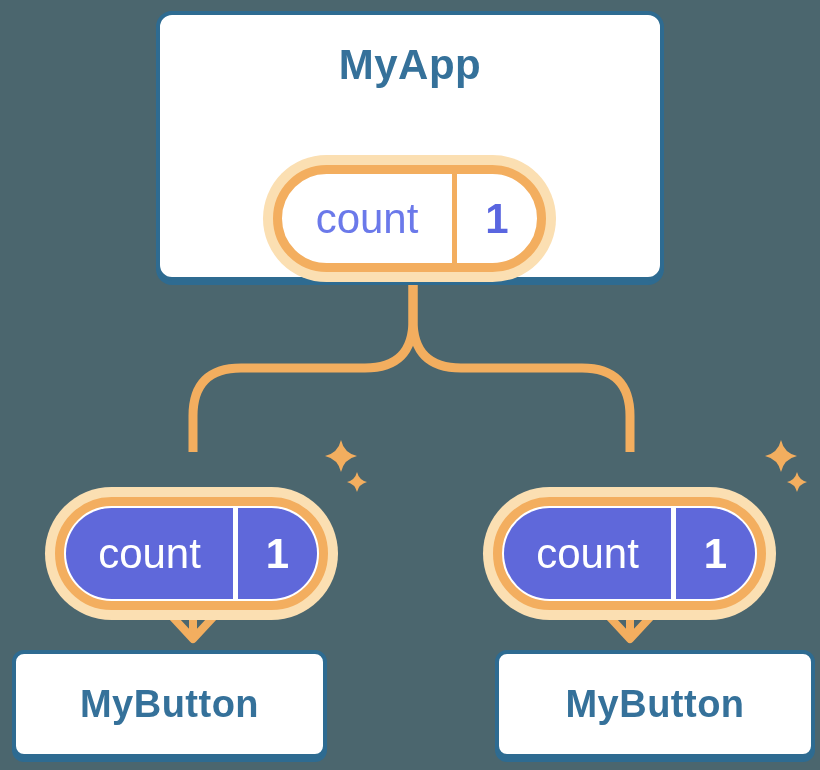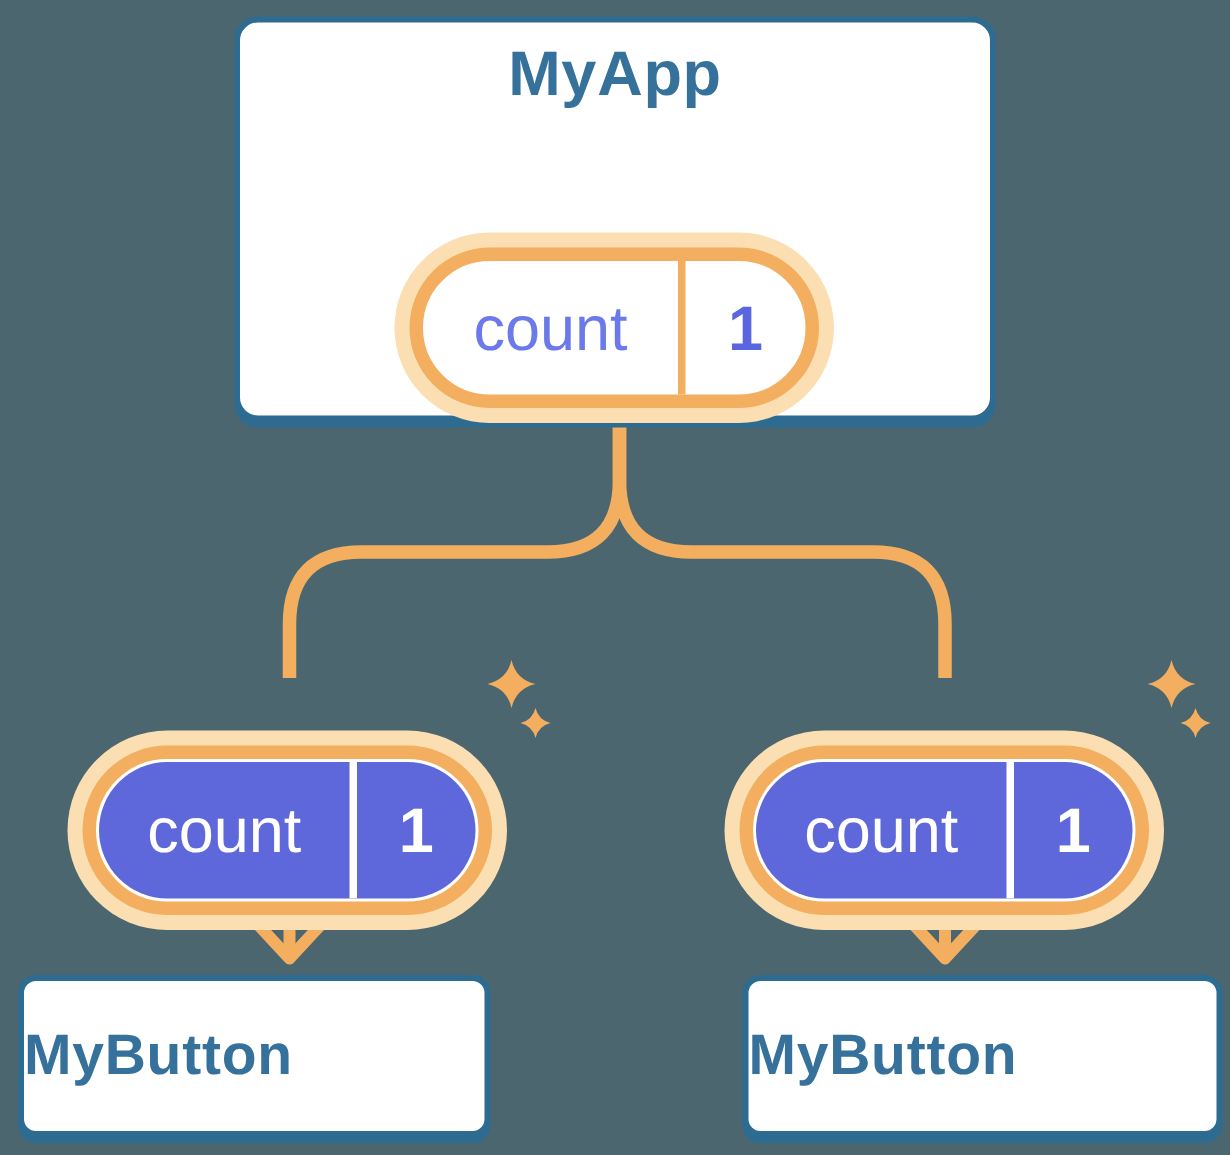--- a/index.html
+++ b/index.html
@@ -25,27 +25,27 @@
   
   .card {
     position: absolute; z-index: 2;
     background: var(--card-bg, #ffffff);
     border: 4px solid var(--card-border, #2e6b91);
     box-shadow: 0 4px 0 var(--card-border, #2e6b91);
     box-sizing: border-box;
   }
   .root-card { left: 156px; top: 11px; width: 508px; height: 270px; border-radius: 16px; }
   .root-card .card-title {
-    margin-top: 10px; text-align: center;
+    margin-top: 26px; text-align: center;
     font-size: 42px; font-weight: bold; color: var(--title-text, #35719a);
     letter-spacing: 0.5px;
   }
   .child-card {
     top: 650px; width: 315px; height: 108px; border-radius: 12px;
-    display: flex; align-items: center; 
+    display: flex; align-items: center; justify-content: center;
   }
   .child-card .card-title {
     font-size: 38px; font-weight: bold; color: var(--title-text, #35719a);
     letter-spacing: 0.5px;
   }
   .child-left { left: 12px; }
   .child-right { left: 495px; width: 320px; }
 
   
   .pill {

